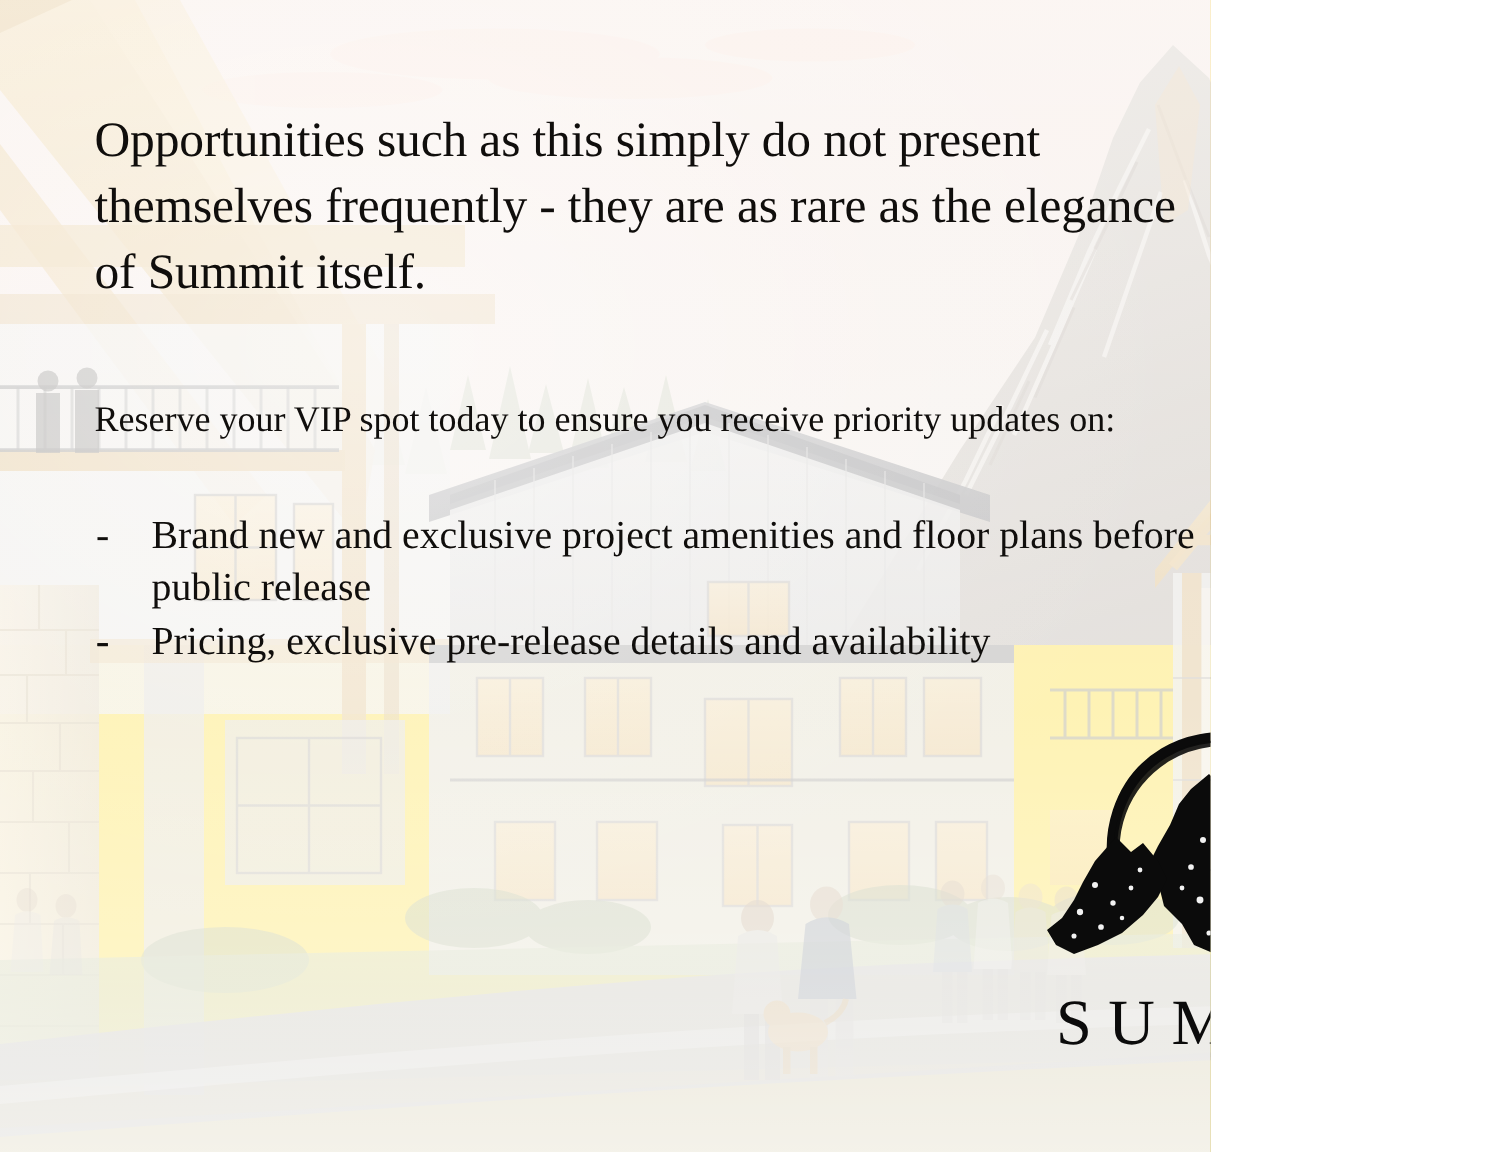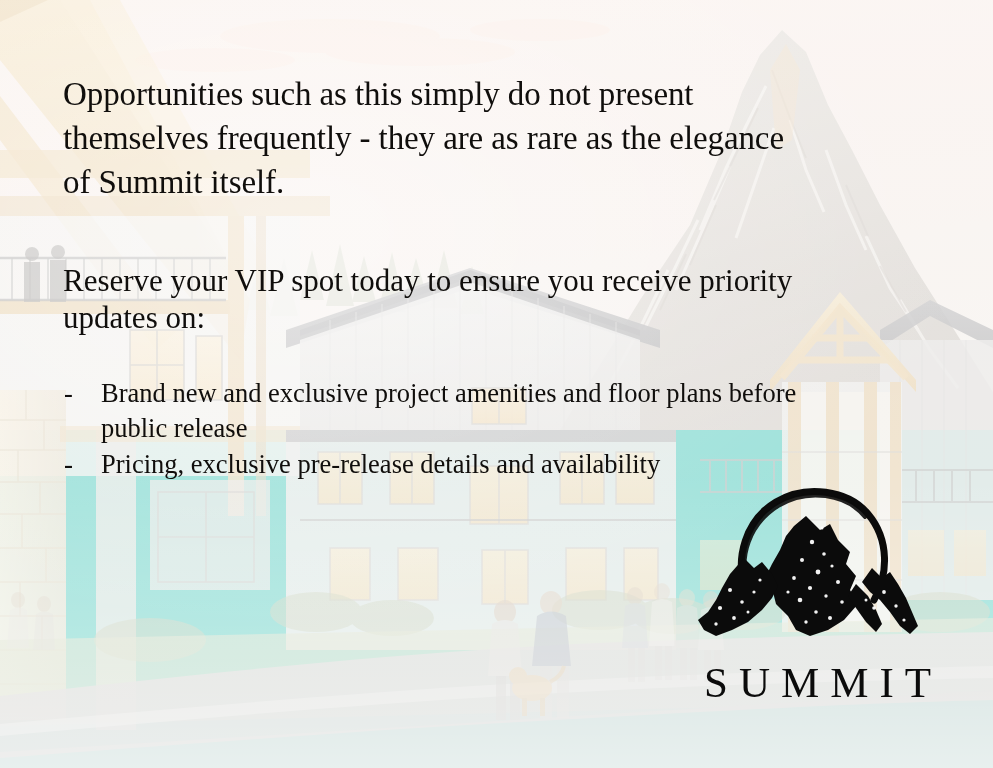--- a/index.html
+++ b/index.html
@@ -7,24 +7,24 @@
     margin: 0;
     padding: 0;
     background: #ffffff;
   }
   body {
     font-family: "Liberation Serif", "DejaVu Serif", serif;
   }
 
   .slide {
     position: relative;
-    width: 993px;
+    width: 807px;
     height: 768px;
     overflow: hidden;
-    background: #14b8a6;
+    background: #fde047;
   }
 
   
   .bg-render {
     position: absolute;
     inset: 0;
     overflow: hidden;
   }
   .bg-svg { display: block; width: 993px; height: 768px; }
 
@@ -66,21 +66,21 @@
     font-size: 33px;
     line-height: 44px;
     color: #100e0c;
     font-weight: 400;
     letter-spacing: -0.1px;
     max-width: 742px;
   }
 
   .subhead {
     margin: 58px 0 0 0;
-    font-size: 31px;
+    font-size: 24px;
     line-height: 37px;
     color: #100e0c;
     font-weight: 400;
     max-width: 748px;
   }
 
   .bullets {
     margin: 40px 0 0 0;
     padding: 0;
     list-style: none;

